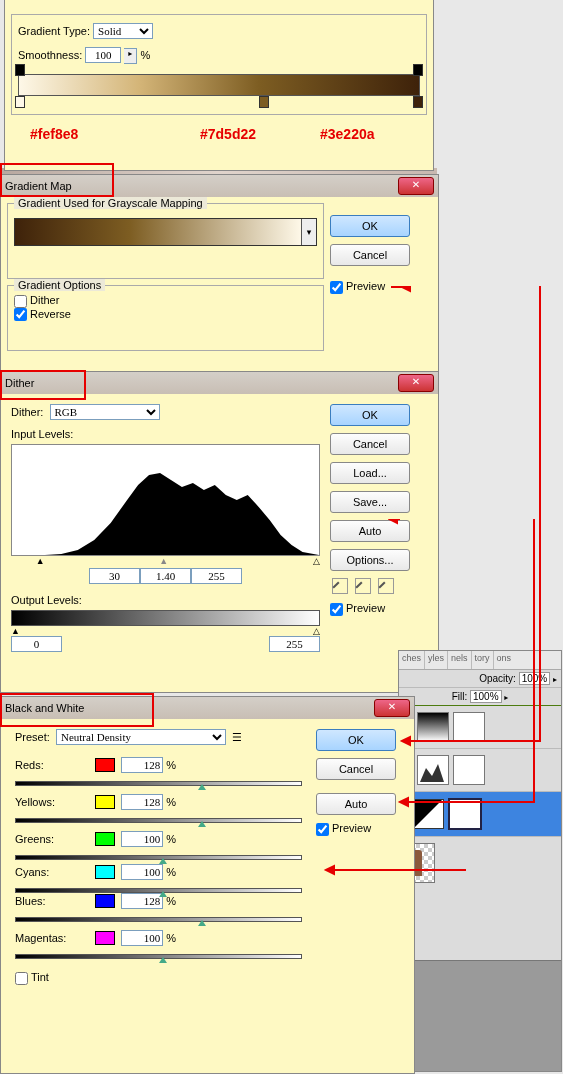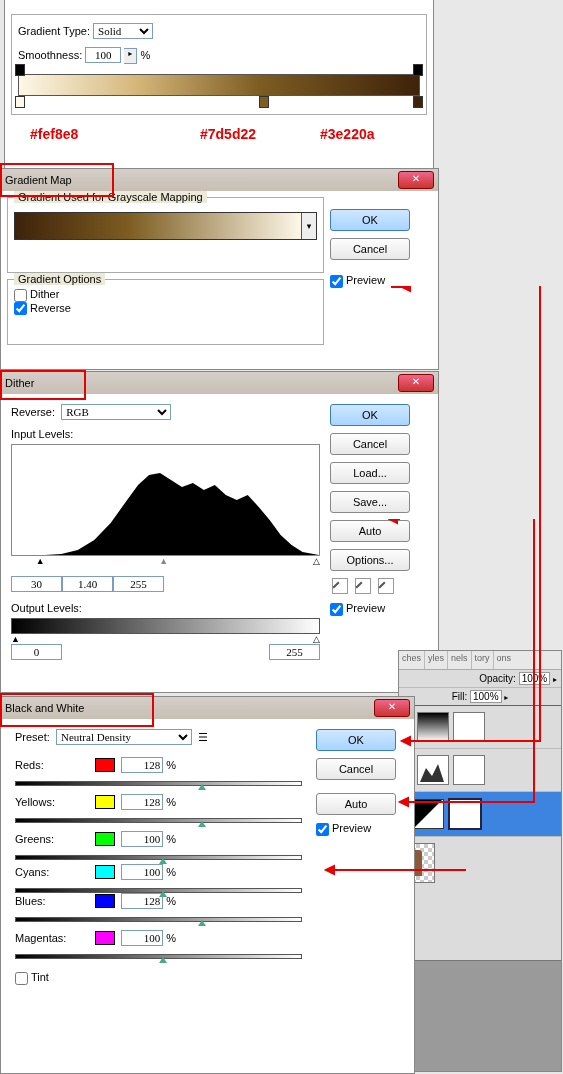--- a/index.html
+++ b/index.html
@@ -1,16 +1,16 @@
 <!DOCTYPE html>
 <html><head>
 <meta charset="utf-8">
 <style>
 body{margin:0;font:11px Tahoma,Arial,sans-serif;background:#e8e8e8;color:#000;width:563px;height:1074px;position:relative;overflow:hidden}
-.panel{position:absolute;background:#ffffff;border:1px solid #888}
+.panel{position:absolute;background:#fef9c3;border:1px solid #888}
 .grp{border:1px solid #aaa;margin:6px;padding:8px 6px 6px;position:relative}
 .grp-title{position:absolute;top:-7px;left:6px;background:#ece9d8;padding:0 4px;font-size:11px}
 .btn{display:block;width:78px;height:20px;border:1px solid #888;border-radius:3px;background:linear-gradient(#fdfdfd,#e8e8e8);text-align:center;line-height:20px;margin:0 0 7px;font-size:11px;cursor:pointer}
 .btn.def{border:1px solid #3a7dbf;background:linear-gradient(#cfe7ff,#a8d4ff);font-weight:400}
 input[type=text]{border:1px solid #7b9ebd;padding:1px 2px;font:11px Tahoma;text-align:center}
 input[type=checkbox]{margin:0 3px 0 0;vertical-align:middle}
 select{border:1px solid #7b9ebd;font:11px Tahoma;background:#fff}
 .redbox{position:absolute;border:2px solid #e60000;pointer-events:none}
 .redtxt{color:#e60000;font-size:14px;font-weight:bold;position:absolute}
 .titlebar{height:22px;background:linear-gradient(#d4cfc8,#c8beb4);display:flex;align-items:center;padding:0 4px;position:relative}
@@ -55,21 +55,21 @@
       <div style="position:absolute;bottom:-12px;left:60%;width:8px;height:10px;border:1px solid #333;background:#7d5d22"></div>
       <div style="position:absolute;bottom:-12px;right:-3px;width:8px;height:10px;border:1px solid #333;background:#3e220a"></div>
     </div>
     <div style="height:12px"></div>
   </div>
 </div>
 <span class="redtxt" style="left:30px;top:126px">#fef8e8</span>
 <span class="redtxt" style="left:200px;top:126px">#7d5d22</span>
 <span class="redtxt" style="left:320px;top:126px">#3e220a</span>
 
-<div class="panel" style="left:0;top:168px;width:437px;height:200px">
+<div class="panel" style="left:0;top:174px;width:437px;height:200px">
   <div class="titlebar">
     <span>Gradient Map</span>
     <span class="closebtn">✕</span>
   </div>
   <div style="display:flex">
     <div style="flex:1">
       <div class="grp" style="height:60px">
         <span class="grp-title">Gradient Used for Grayscale Mapping</span>
         <div style="border:1px solid #333;height:26px;display:flex;margin-top:6px">
           <div style="flex:1;background:linear-gradient(90deg,#3e220a,#7d5d22 40%,#fef8e8)"></div>
@@ -92,35 +92,35 @@
 <div class="redbox" style="left:0;top:163px;width:110px;height:30px"></div>
 
 <div class="panel" style="left:0;top:371px;width:437px;height:320px">
   <div class="titlebar">
     <span>Dither</span>
     <span class="closebtn">✕</span>
   </div>
   <div style="display:flex">
     <div style="flex:1;padding:6px 10px">
       <div style="margin:4px 0 8px">
-        <span>Reverse:</span>&nbsp;
+        <span>Dither:</span>&nbsp;
         <select style="width:110px"><option>RGB</option></select>
       </div>
       <div>Input Levels:</div>
       <div style="border:1px solid #888;height:110px;background:#fff;position:relative;margin-top:4px">
         <svg viewBox="0 0 280 110" preserveAspectRatio="none" style="width:100%;height:100%">
           <path d="M0 110 L30 110 L45 109 L60 105 L75 95 L90 78 L105 55 L115 40 L125 30 L135 28 L145 35 L155 42 L165 38 L175 45 L185 40 L195 50 L205 55 L215 50 L225 62 L235 75 L245 90 L255 100 L265 107 L280 110 Z" fill="#000"></path>
         </svg>
       </div>
       <div style="position:relative;height:10px">
         <span style="position:absolute;left:8%;font-size:9px">▲</span>
         <span style="position:absolute;left:48%;font-size:9px;color:#888">▲</span>
         <span style="position:absolute;right:0;font-size:9px">△</span>
       </div>
-      <div style="display:flex;justify-content:flex-start;margin-top:10px">
+      <div style="display:flex;justify-content:center;margin-top:2px">
         <input type="text" style="width: 45px;" value="30">
         <input type="text" style="width: 45px;" value="1.40">
         <input type="text" style="width: 45px;" value="255">
       </div>
       <div style="margin-top:10px">Output Levels:</div>
       <div style="height:14px;border:1px solid #555;background:linear-gradient(90deg,#000,#fff);margin-top:4px"></div>
       <div style="position:relative;height:10px">
         <span style="position:absolute;left:0;font-size:9px">▲</span>
         <span style="position:absolute;right:0;font-size:9px">△</span>
       </div>
@@ -193,21 +193,21 @@
 
 <div class="panel" style="left:0;top:696px;width:413px;height:376px">
   <div class="titlebar">
     <span>Black and White</span>
     <span class="closebtn">✕</span>
   </div>
   <div style="display:flex">
     <div style="flex:1;padding:10px 14px">
       <div style="margin-bottom:12px">
         <span>Preset:</span>&nbsp;
-        <select style="width:136px"><option>Neutral Density</option></select>
+        <select style="width:170px"><option>Neutral Density</option></select>
         &nbsp;<span style="display:inline-block;width:16px;height:14px;border:0;font-size:11px">☰</span>
       </div>
       <div id="bw-rows">
           <div>
             <div style="display:flex;align-items:center;margin-top:8px">
     <span style="width:80px">Reds:</span>
     <span class="swatch" style="background:#ff0000"></span>&nbsp;&nbsp;
     <input type="text" value="128" style="width: 36px; text-align: right;">&nbsp;
     <span>%</span>
   </div>

